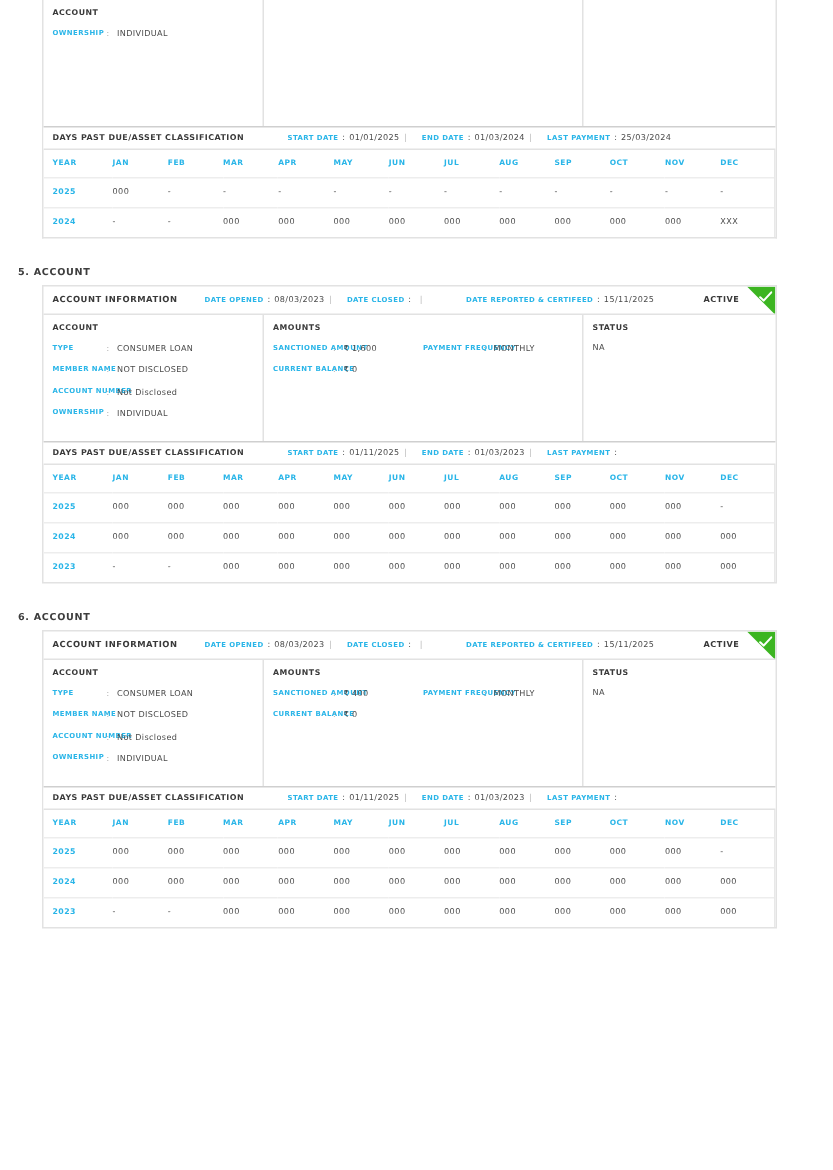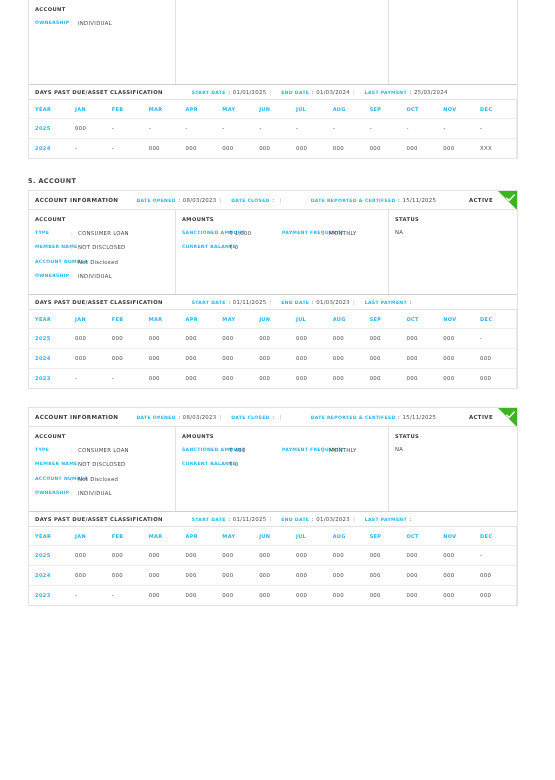--- a/index.html
+++ b/index.html
@@ -118,21 +118,21 @@
   }
   .tbl td{font-size:5.4px;color:#4b4b4b;letter-spacing:.3px;}
   .tbl td.yr{font-size:5.2px;font-weight:bold;color:var(--cyan);}
   .tbl .c0{width:46px;padding-left:6px;}
   .tbl .cm{width:auto;}
   .clipline{
     position:absolute;top:0;right:0;width:1px;height:100%;background:#e8e8e8;
   }
 
   .sec-title{
-    margin:0;padding:0 0 5px 28px;
+    margin:0;padding:0 0 5px 12px;
     font-size:6.4px;font-weight:bold;letter-spacing:.45px;color:#3d3d3d;
   }
   .gap{height:18px;}
 </style>
 </head>
 <body>
 
 <div class="page">
 
   <div class="panel">
@@ -394,20 +394,21 @@
                   <td class="cm">000</td>
                 </tr>
               </tbody>
             </table>
             <div class="clipline"></div>
           </div>
         </div>
         <div class="gap"></div>
       </div>
       <div>
+        <div class="sec-title">6. ACCOUNT</div>
         <div class="panel with-top">
           <div class="acct-head">
             <span class="ttl">ACCOUNT INFORMATION</span>
             <span class="grp grp1">
               <span class="lbl">DATE OPENED</span>
               <span class="val">:</span>
               <span class="val">08/03/2023</span>
             </span>
             <span class="sep">|</span>
             <span class="grp grp2">

